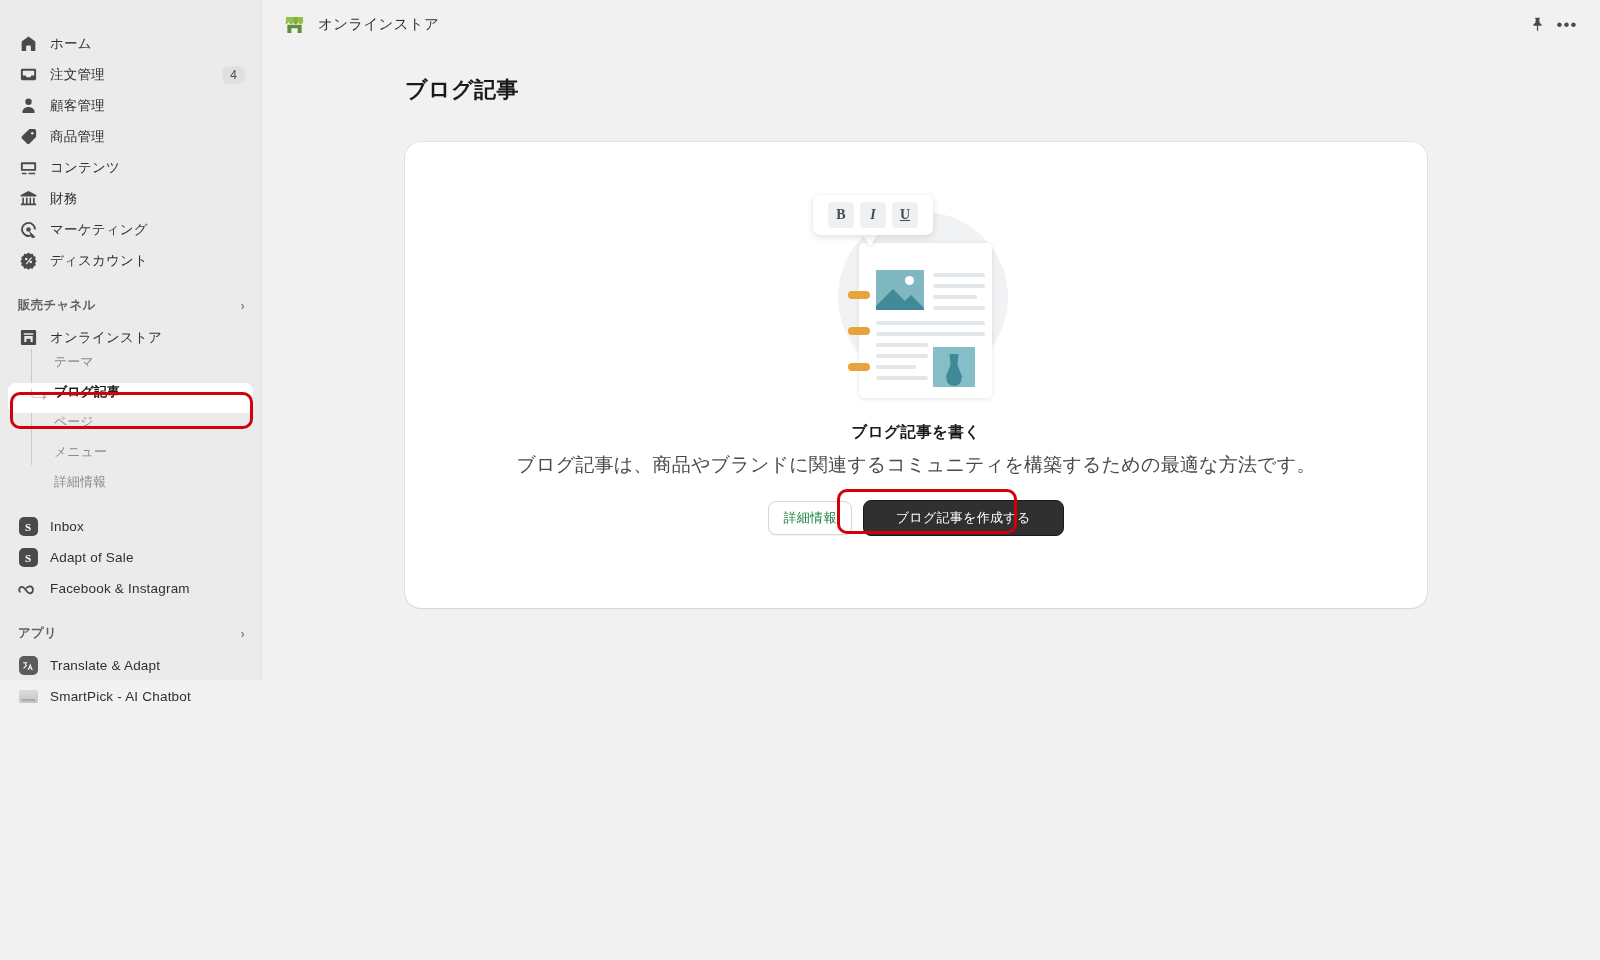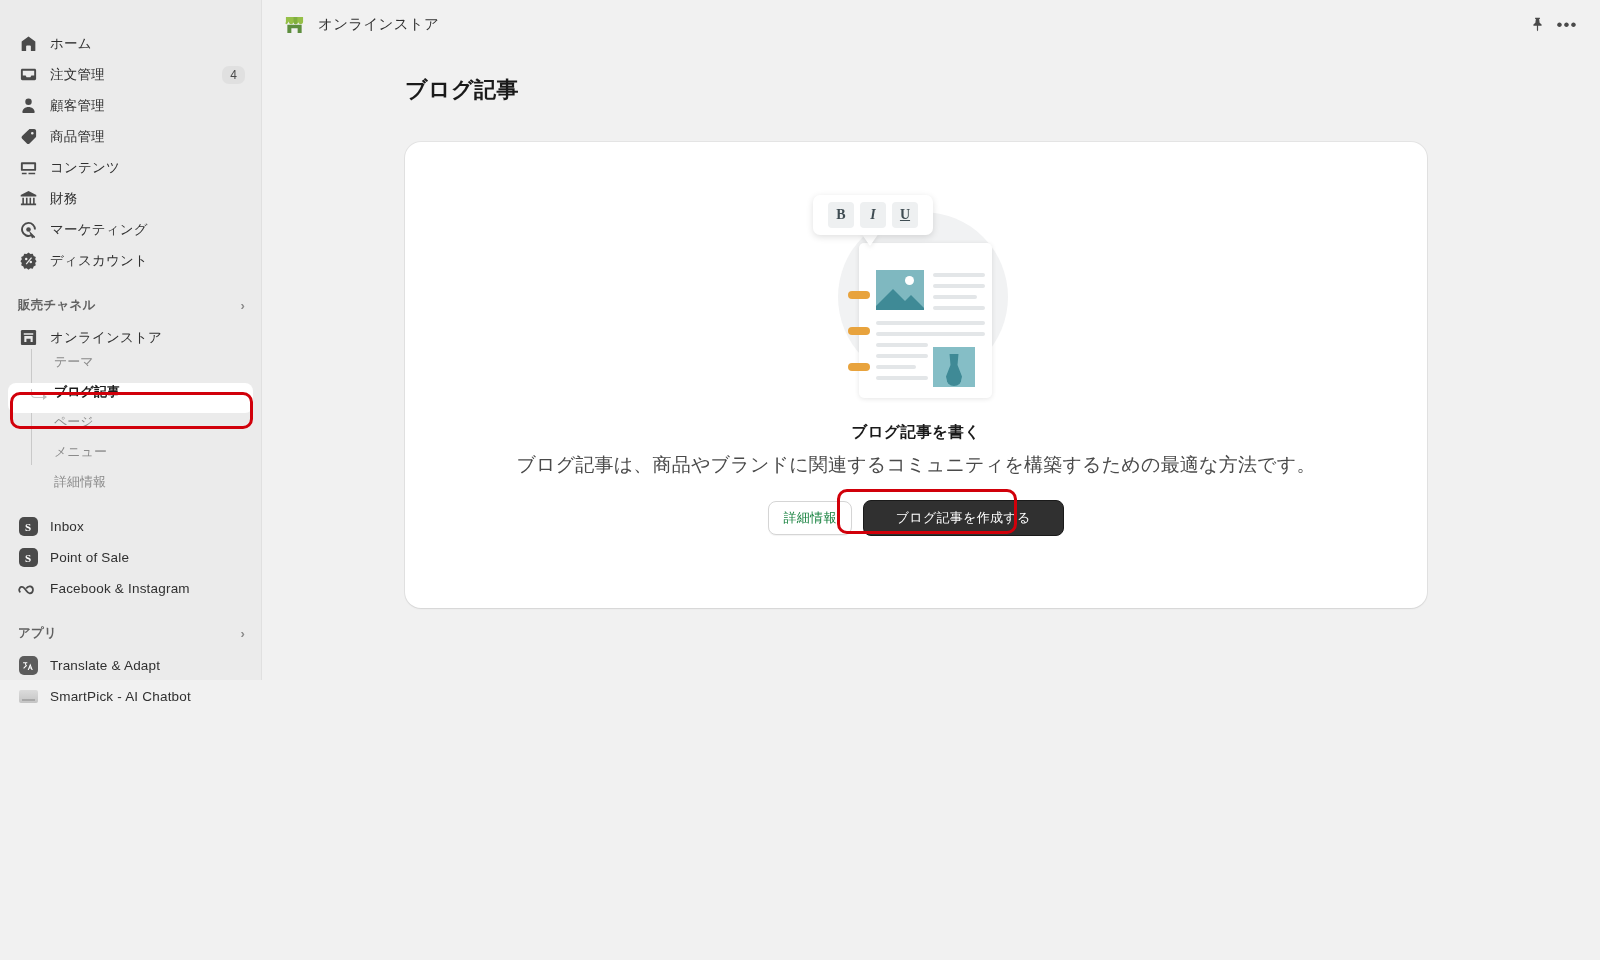--- a/index.html
+++ b/index.html
@@ -441,21 +441,21 @@
       <span class="ic">
         <span class="app-icon-sq">S</span>
       </span>
       <span class="lbl">Inbox</span>
     </div>
 
     <div class="nav-item">
       <span class="ic">
         <span class="app-icon-sq">S</span>
       </span>
-      <span class="lbl">Point of Sale</span>
+      <span class="lbl">Adapt of Sale</span>
     </div>
 
     <div class="nav-item">
       <span class="ic">
         <svg class="i" viewBox="0 0 22 14" style="width:21px;height:14px;fill:none;stroke:#4a4a4a;stroke-width:1.9">
           <path d="M2.6 10.8C1.3 9.6 1 7.6 1.9 6.1 2.7 4.7 4.4 4.2 5.8 5c1.5.9 2.4 2.6 3.4 4 .9 1.4 2 2.6 3.6 2.7 1.9.1 3.4-1.4 3.6-3.2.2-1.9-.9-3.8-2.7-4.3-1.9-.5-3.7.7-4.7 2.3"></path>
         </svg>
       </span>
       <span class="lbl">Facebook &amp; Instagram</span>
     </div>

